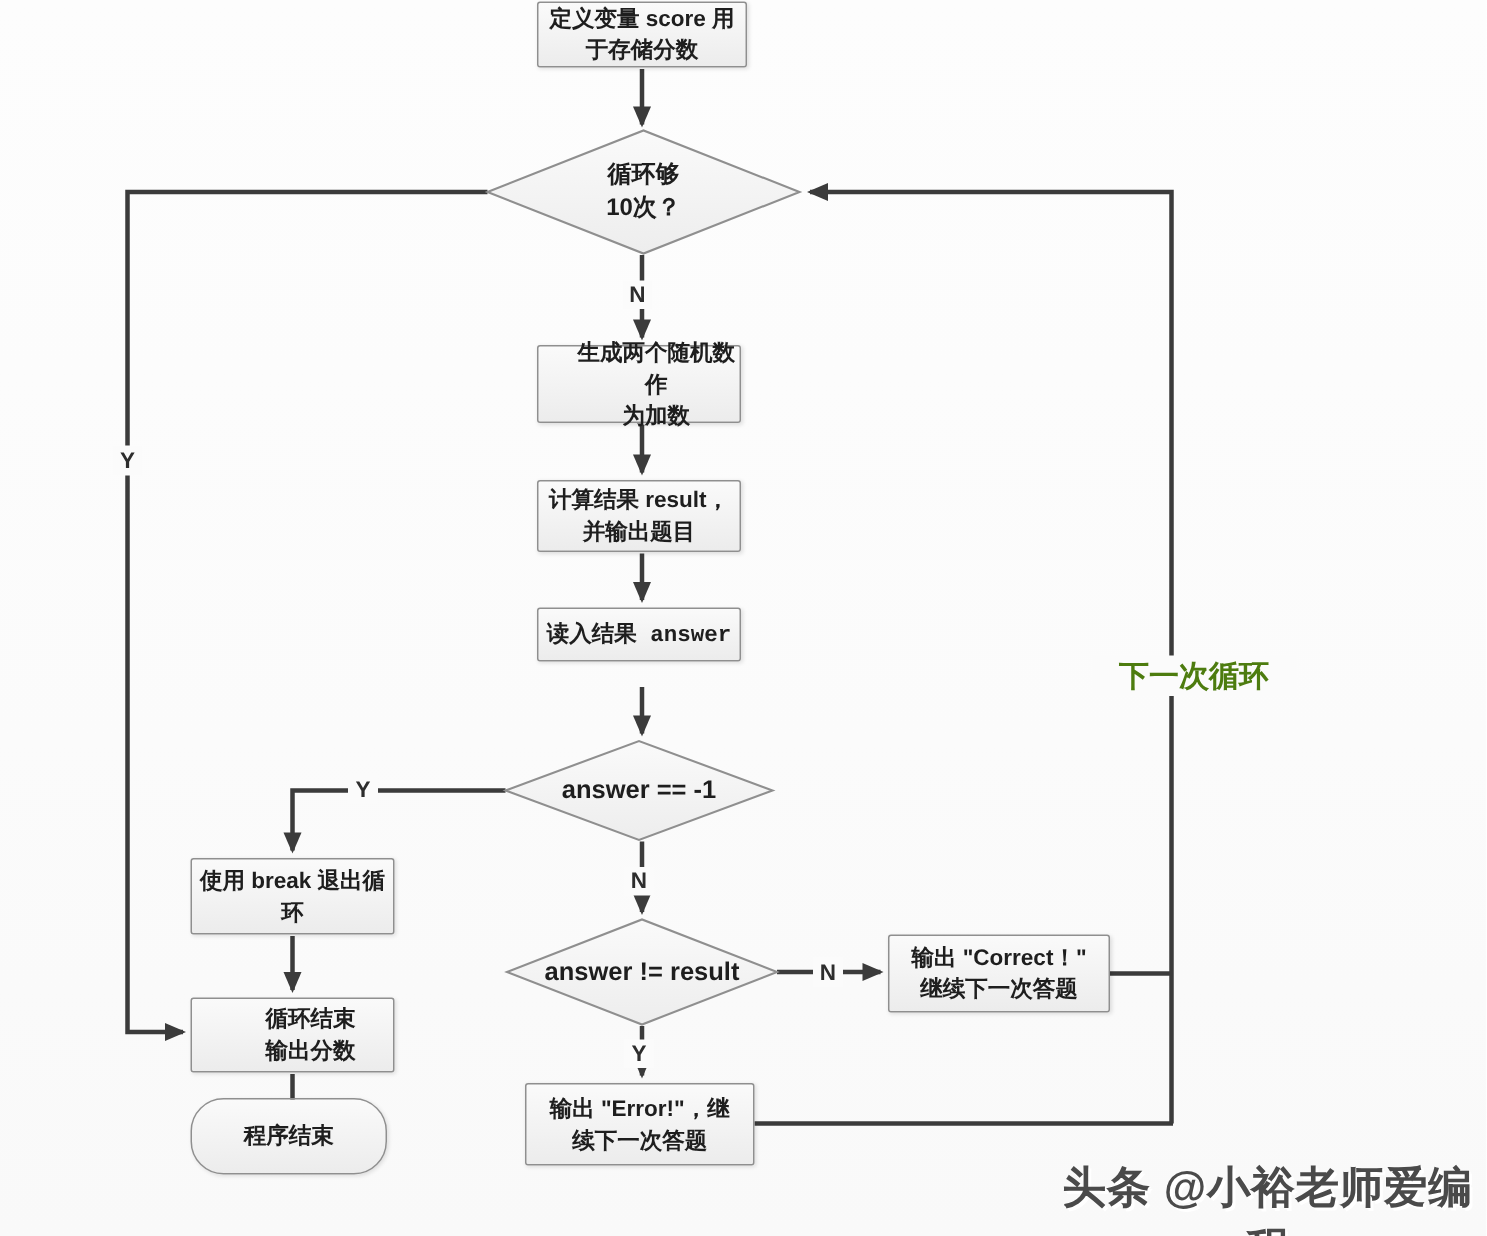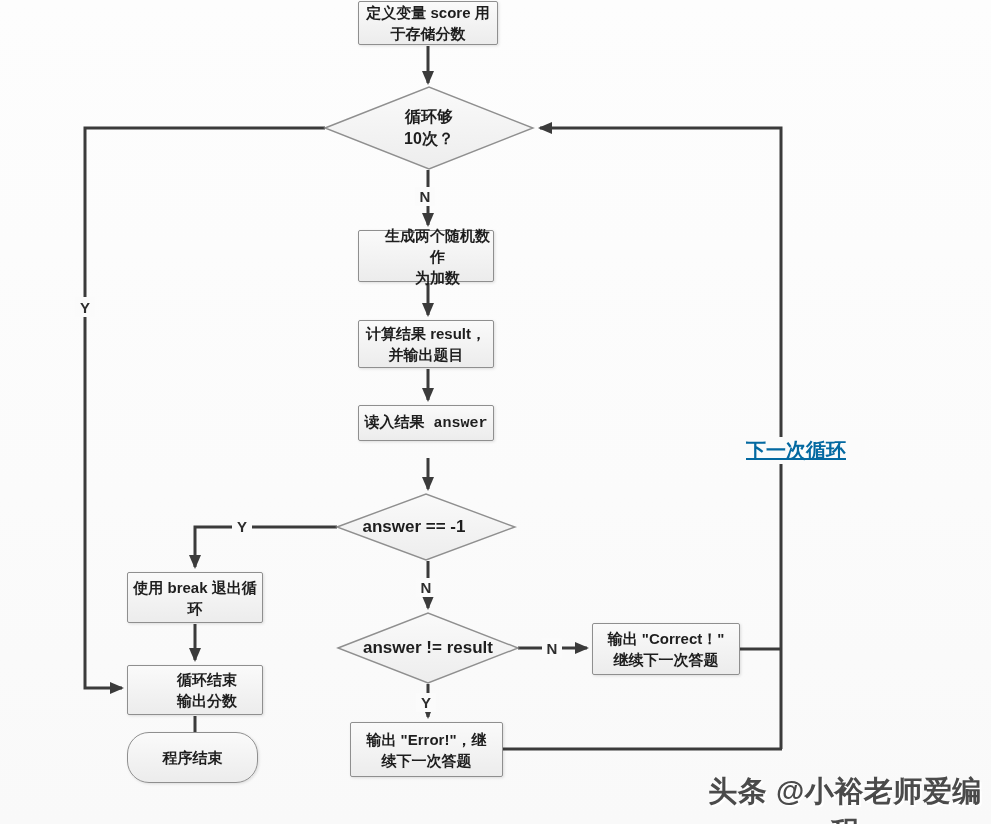--- a/index.html
+++ b/index.html
@@ -65,31 +65,31 @@
   .n-gen     { left: 358px; top: 230px; width: 136px; height: 52px; padding-left: 23px; }
   .n-calc    { left: 358px; top: 320px; width: 136px; height: 48px; }
   .n-read    { left: 358px; top: 405px; width: 136px; height: 36px; font-family: Liberation Mono, monospace; }
   .n-correct { left: 592px; top: 623px; width: 148px; height: 52px; }
   .n-error   { left: 350px; top: 722px; width: 153px; height: 55px; }
   .n-break   { left: 127px; top: 572px; width: 136px; height: 51px; }
   .n-loopend { left: 127px; top: 665px; width: 136px; height: 50px; padding-left: 24px; }
   .n-progend { left: 127px; top: 732px; width: 131px; height: 51px; border-radius: 22px; }
   
   .dt1 { left: 349px; top: 98px;  width: 160px; height: 60px; font-size: 16px; }
-  .dt2 { left: 334px; top: 512px; width: 160px; height: 30px; font-size: 17px; }
+  .dt2 { left: 346px; top: 512px; width: 160px; height: 30px; font-size: 17px; }
   .dt3 { left: 348px; top: 633px; width: 160px; height: 30px; font-size: 17px; }
   
   .lb-n1     { left: 415px; top: 187px; width: 20px; height: 19px; }
   .lb-yloop  { left: 75px;  top: 297px; width: 20px; height: 20px; }
   .lb-yexit  { left: 232px; top: 516px; width: 20px; height: 20px; }
   .lb-nexit  { left: 416px; top: 578px; width: 20px; height: 19px; }
   .lb-nwrong { left: 542px; top: 638px; width: 20px; height: 20px; }
   .lb-ywrong { left: 416px; top: 693px; width: 20px; height: 19px; }
   .lb-next   { left: 728px; top: 437px; width: 136px; height: 27px;
-               font-size: 20px; font-weight: 600; color: #0369a1; text-decoration: underline; }
+               font-size: 20px; font-weight: 600; color: #4d7c0f; }
   .watermark {
     position: absolute;
     z-index: 4;
     left: 702px; top: 772px; width: 286px;
     text-align: center;
     font-size: 29px;
     font-weight: 700;
     color: #4a4a4a;
     text-shadow: 2px 2px 0 #ffffff, 1px 1px 0 #ffffff;
     letter-spacing: 0.5px;

